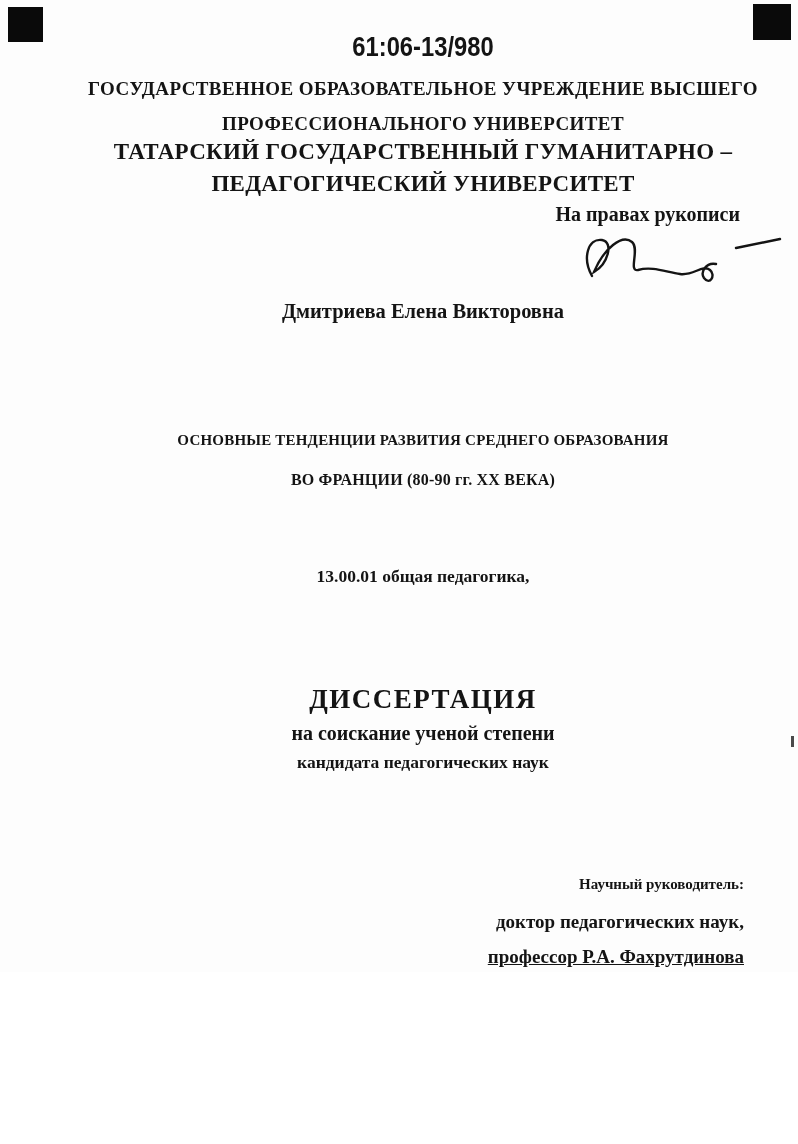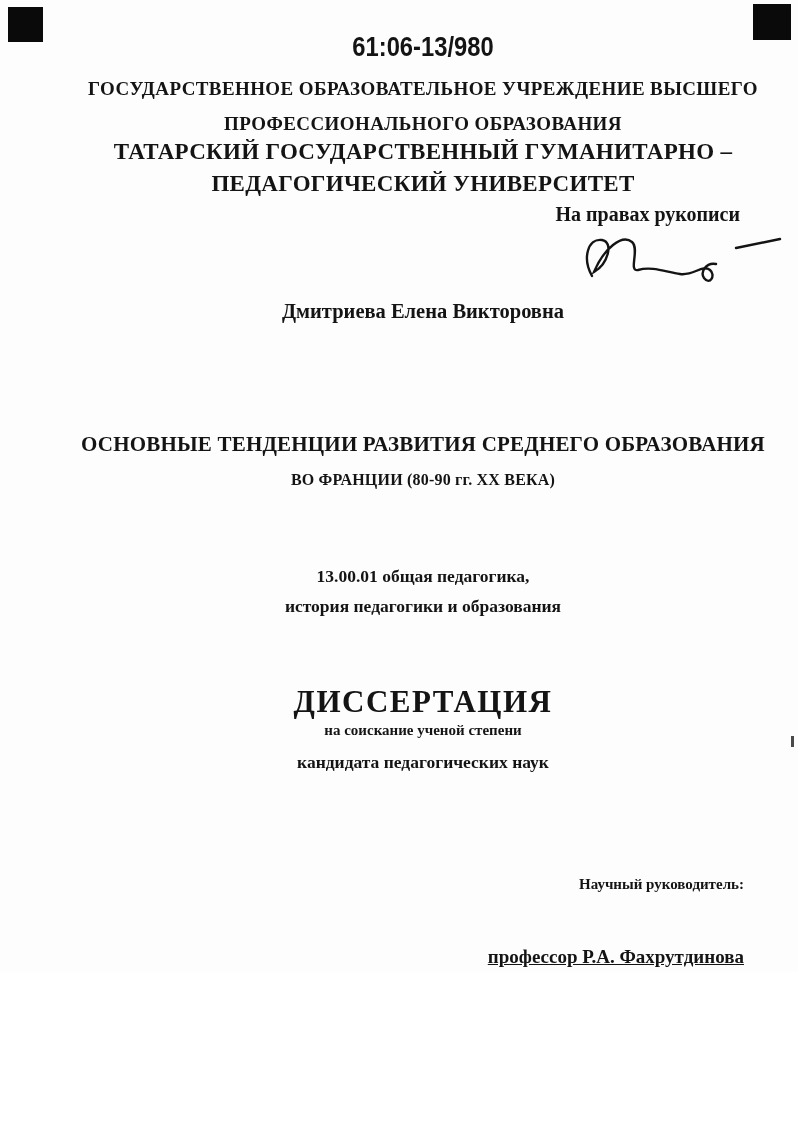--- a/index.html
+++ b/index.html
@@ -34,26 +34,26 @@
     font-weight: 700;
     letter-spacing: 0px;
     transform: scaleX(0.88);
   }
   .inst-1 { top: 78px;  font-size: 19px; letter-spacing: 0.4px; }
   .inst-2 { top: 113px; font-size: 19px; letter-spacing: 0.4px; }
   .inst-3 { top: 139px; font-size: 23px; letter-spacing: 0.3px; }
   .inst-4 { top: 171px; font-size: 23px; letter-spacing: 0.3px; }
   .manuscript-note { top: 203px; right: 58px; font-size: 20px; }
   .author { top: 300px; font-size: 20.5px; }
-  .title-1 { top: 432px; font-size: 21px; letter-spacing: 0.2px; }
+  .title-1 { top: 432px; font-size: 15px; letter-spacing: 0.2px; }
   .title-2 { top: 471px; font-size: 16px; letter-spacing: 0.2px; }
   .spec-1 { top: 566px; font-size: 17.5px; }
   .spec-2 { top: 596px; font-size: 17.5px; }
-  .worktype { top: 684px; font-size: 31px; letter-spacing: 1.5px; }
-  .degree-1 { top: 722px; font-size: 15px; }
+  .worktype { top: 684px; font-size: 27px; letter-spacing: 1.5px; }
+  .degree-1 { top: 722px; font-size: 20px; }
   .degree-2 { top: 752px; font-size: 17.5px; }
   .sup-1 { top: 876px; font-size: 15px; }
   .sup-2 { top: 911px; font-size: 19px; }
   .sup-3 { top: 946px; font-size: 19px; text-decoration: underline; }
   .city-year { top: 1010px; font-size: 20px; }
   .corner-mark {
     position: absolute;
     background: #0a0a0a;
   }
   .corner-mark.tl { left: 8px;  top: 7px; width: 35px; height: 35px; }
@@ -78,43 +78,43 @@
 <body>
 
 <div class="page">
 
   <div class="corner-mark tl"></div>
   <div class="corner-mark tr"></div>
 
   <div class="cline catalog">61:06-13/980</div>
 
   <div class="cline inst-1">ГОСУДАРСТВЕННОЕ ОБРАЗОВАТЕЛЬНОЕ УЧРЕЖДЕНИЕ ВЫСШЕГО</div>
-  <div class="cline inst-2">ПРОФЕССИОНАЛЬНОГО ОБРАЗОВАНИЯ</div>
+  <div class="cline inst-2">ПРОФЕССИОНАЛЬНОГО УНИВЕРСИТЕТ</div>
   <div class="cline inst-3">ТАТАРСКИЙ ГОСУДАРСТВЕННЫЙ ГУМАНИТАРНО –</div>
   <div class="cline inst-4">ПЕДАГОГИЧЕСКИЙ УНИВЕРСИТЕТ</div>
 
   <div class="rline manuscript-note">На правах рукописи</div>
 
   <svg class="signature" viewBox="0 0 205 58" xmlns="http://www.w3.org/2000/svg">
     <path d="M14 46 C4 28 10 8 24 10 C36 12 30 34 16 42 C26 18 44 4 54 12 C62 19 50 42 60 40 C74 36 88 42 102 44 C116 46 124 34 132 40 C138 45 132 56 126 48 C122 42 128 32 138 34" fill="none" stroke="#141414" stroke-width="2.4" stroke-linecap="round"></path>
     <path d="M158 18 L202 9" fill="none" stroke="#141414" stroke-width="2.4" stroke-linecap="round"></path>
   </svg>
 
   <div class="cline author">Дмитриева Елена Викторовна</div>
 
   <div class="cline title-1">ОСНОВНЫЕ ТЕНДЕНЦИИ РАЗВИТИЯ СРЕДНЕГО ОБРАЗОВАНИЯ</div>
   <div class="cline title-2">ВО ФРАНЦИИ (80-90 гг. XX ВЕКА)</div>
 
   <div class="cline spec-1">13.00.01 общая педагогика,</div>
-  <div class="cline spec-2">история педагогики и образования</div>
 
   <div class="cline worktype">ДИССЕРТАЦИЯ</div>
   <div class="cline degree-1">на соискание ученой степени</div>
   <div class="cline degree-2">кандидата педагогических наук</div>
 
   <div class="rline sup-1">Научный руководитель:</div>
+  <div class="rline sup-2">доктор педагогических наук,</div>
   <div class="rline sup-3">профессор Р.А. Фахрутдинова</div>
 
   <div class="cline city-year">Казань - 2006</div>
 
   <div class="edge-speck"></div>
 
 </div>
 
 </body></html>

